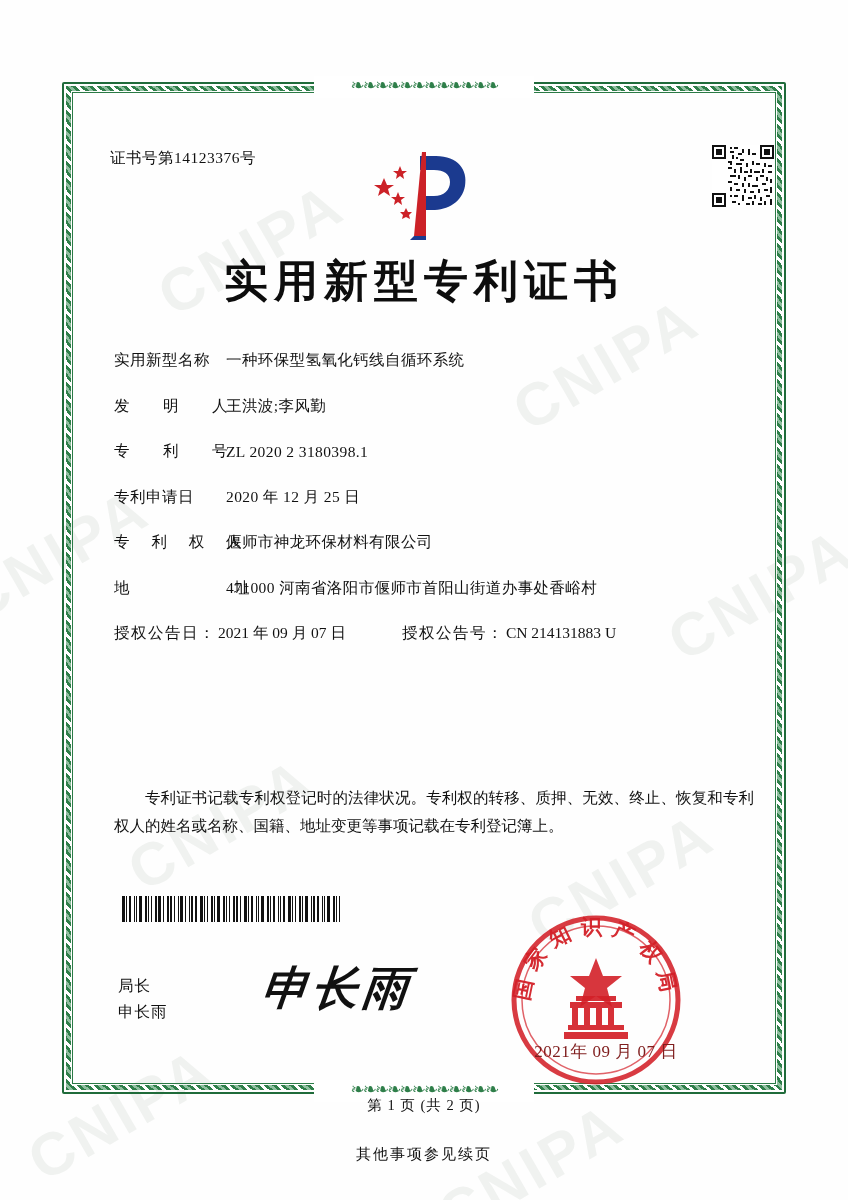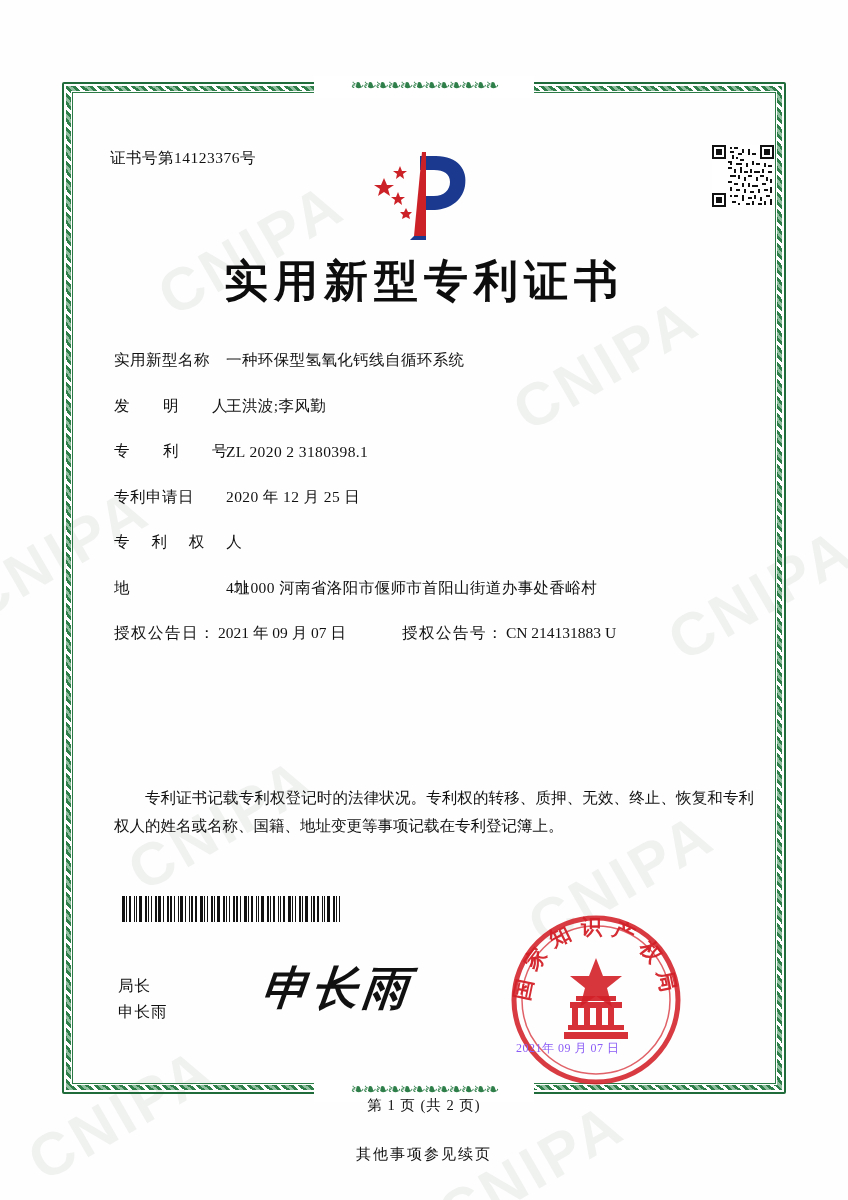--- a/index.html
+++ b/index.html
@@ -196,23 +196,23 @@
   
   .seal {
     position: absolute;
     left: 508px; top: 912px;
     width: 176px; height: 176px;
   }
   .seal-date {
     position: absolute;
     left: 516px; top: 1040px;
     width: 180px;
-    text-align: left;
-    font-size: 12px;
-    color: #8b5cf6;
+    text-align: center;
+    font-size: 17px;
+    color: #7f1d1d;
     letter-spacing: 0.5px;
   }
 
   .page-no {
     position: absolute;
     left: 0; right: 0; top: 1096px;
     text-align: center;
     font-size: 14.5px;
     color: #111;
     letter-spacing: 1px;
@@ -361,20 +361,21 @@
     <div class="field-row">
       <span class="field-label sp1">专　利　号</span>
       <span class="field-value mono">ZL 2020 2 3180398.1</span>
     </div>
     <div class="field-row">
       <span class="field-label">专利申请日</span>
       <span class="field-value">2020 年 12 月 25 日</span>
     </div>
     <div class="field-row">
       <span class="field-label sp1">专 利 权 人</span>
+      <span class="field-value">偃师市神龙环保材料有限公司</span>
     </div>
     <div class="field-row">
       <span class="field-label sp2">地　　　址</span>
       <span class="field-value">471000 河南省洛阳市偃师市首阳山街道办事处香峪村</span>
     </div>
     <div class="inline-pair">
       <span class="p-label">授权公告日：</span>
       <span class="p-val">2021 年 09 月 07 日</span>
       <span class="gap"></span>
       <span class="p-label">授权公告号：</span>

